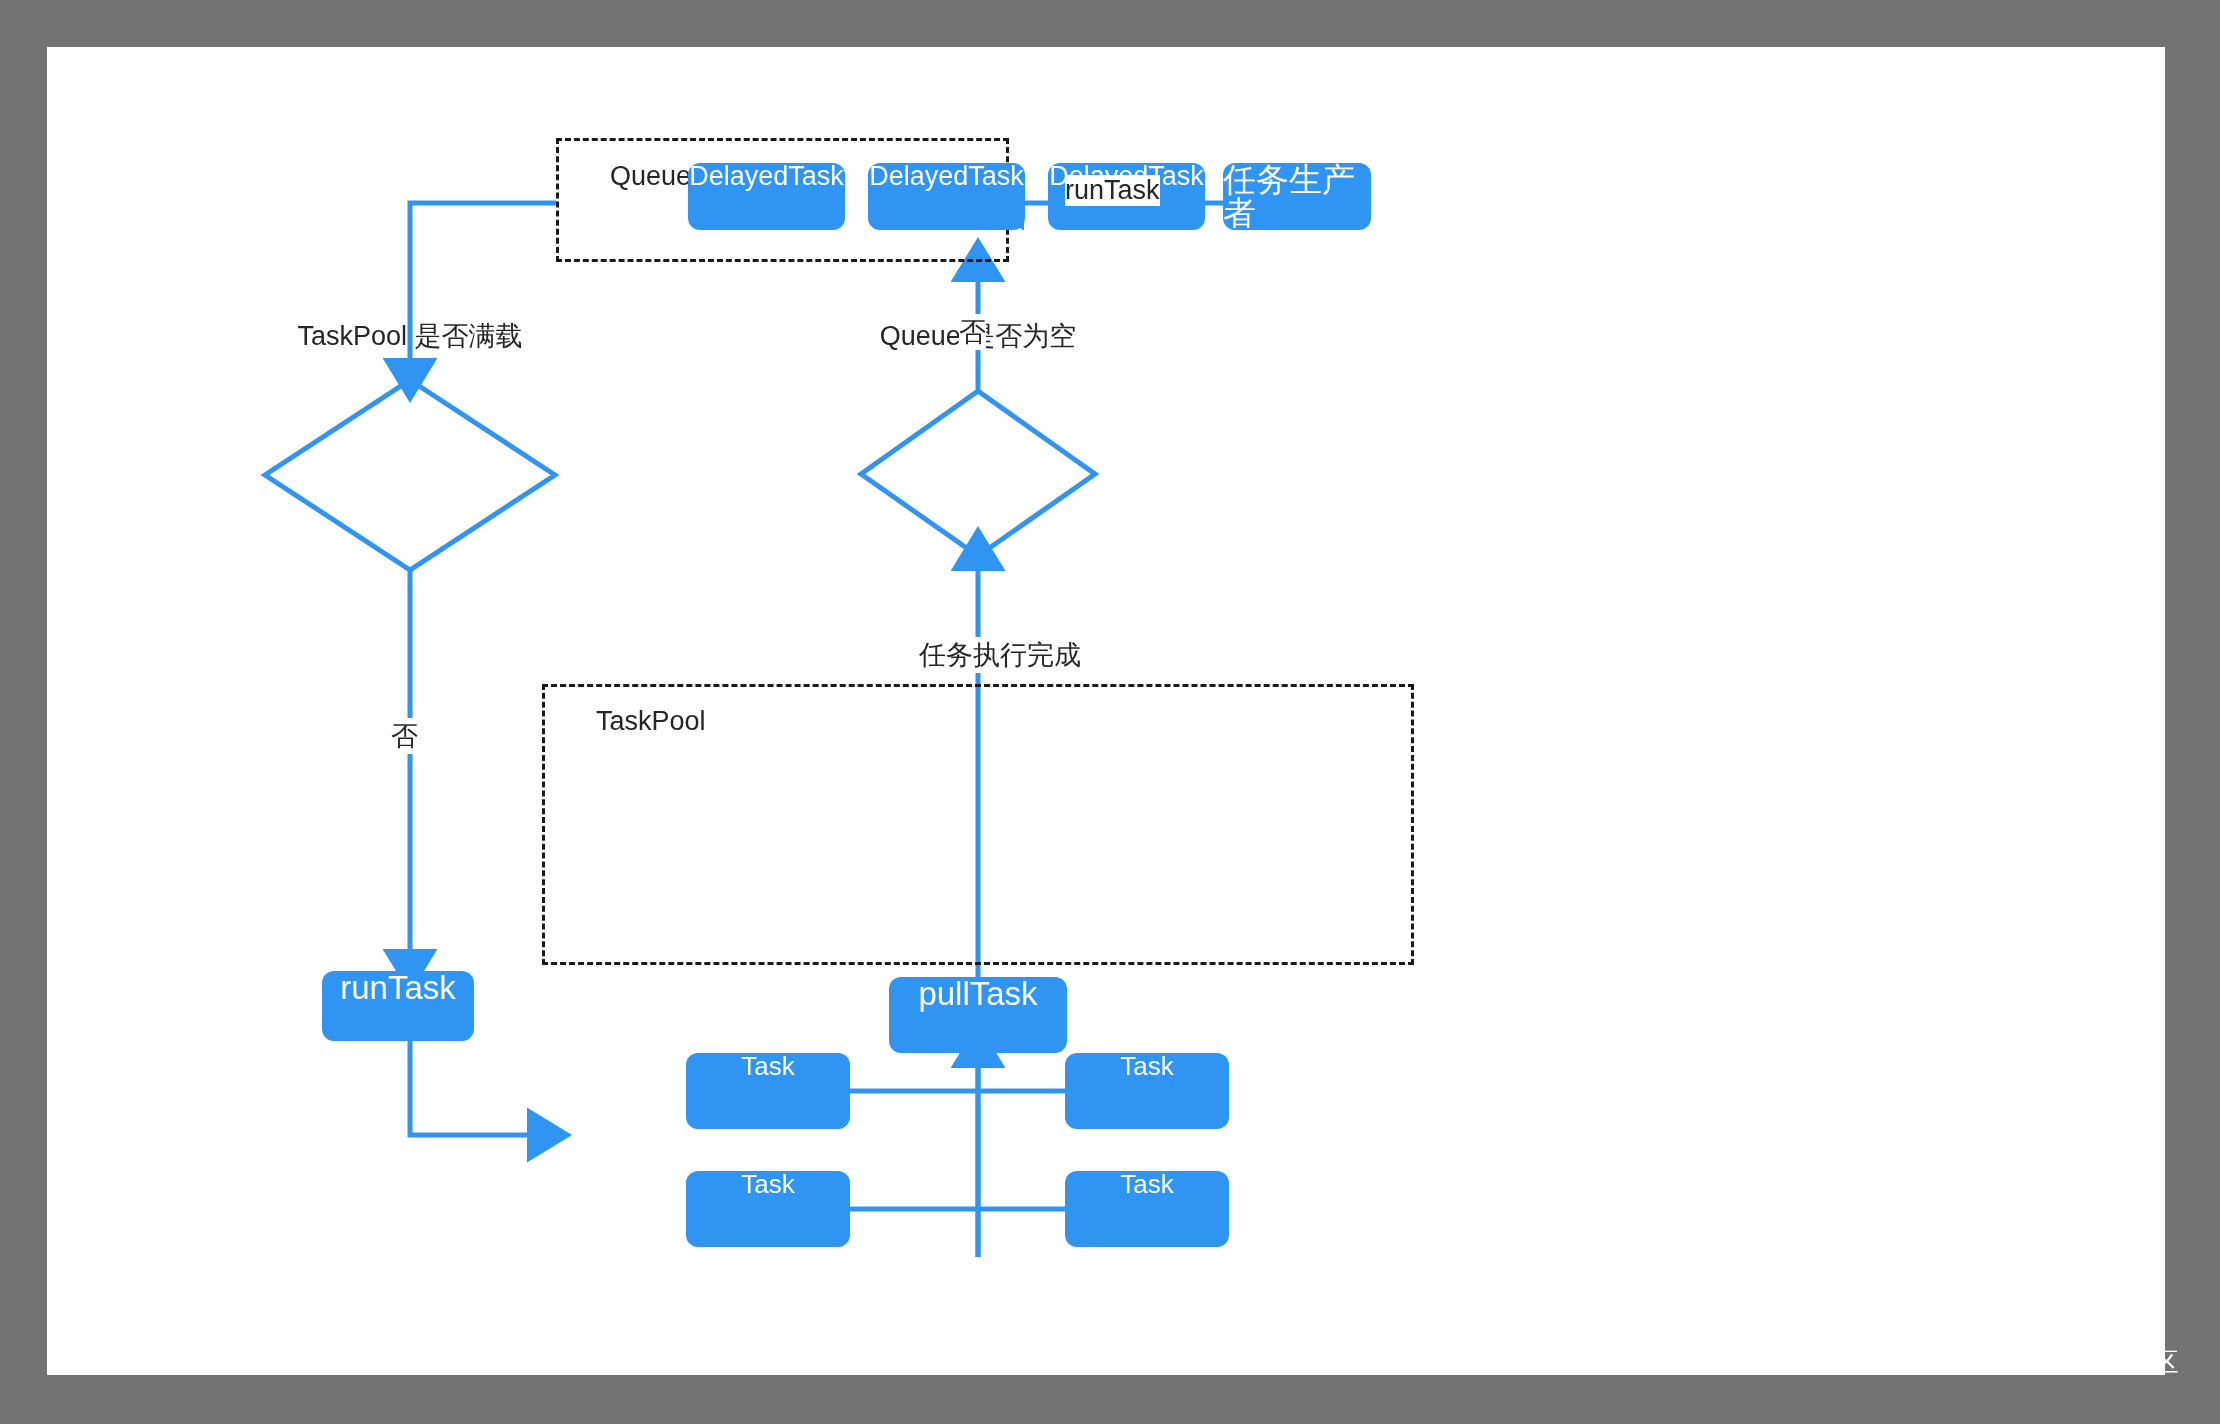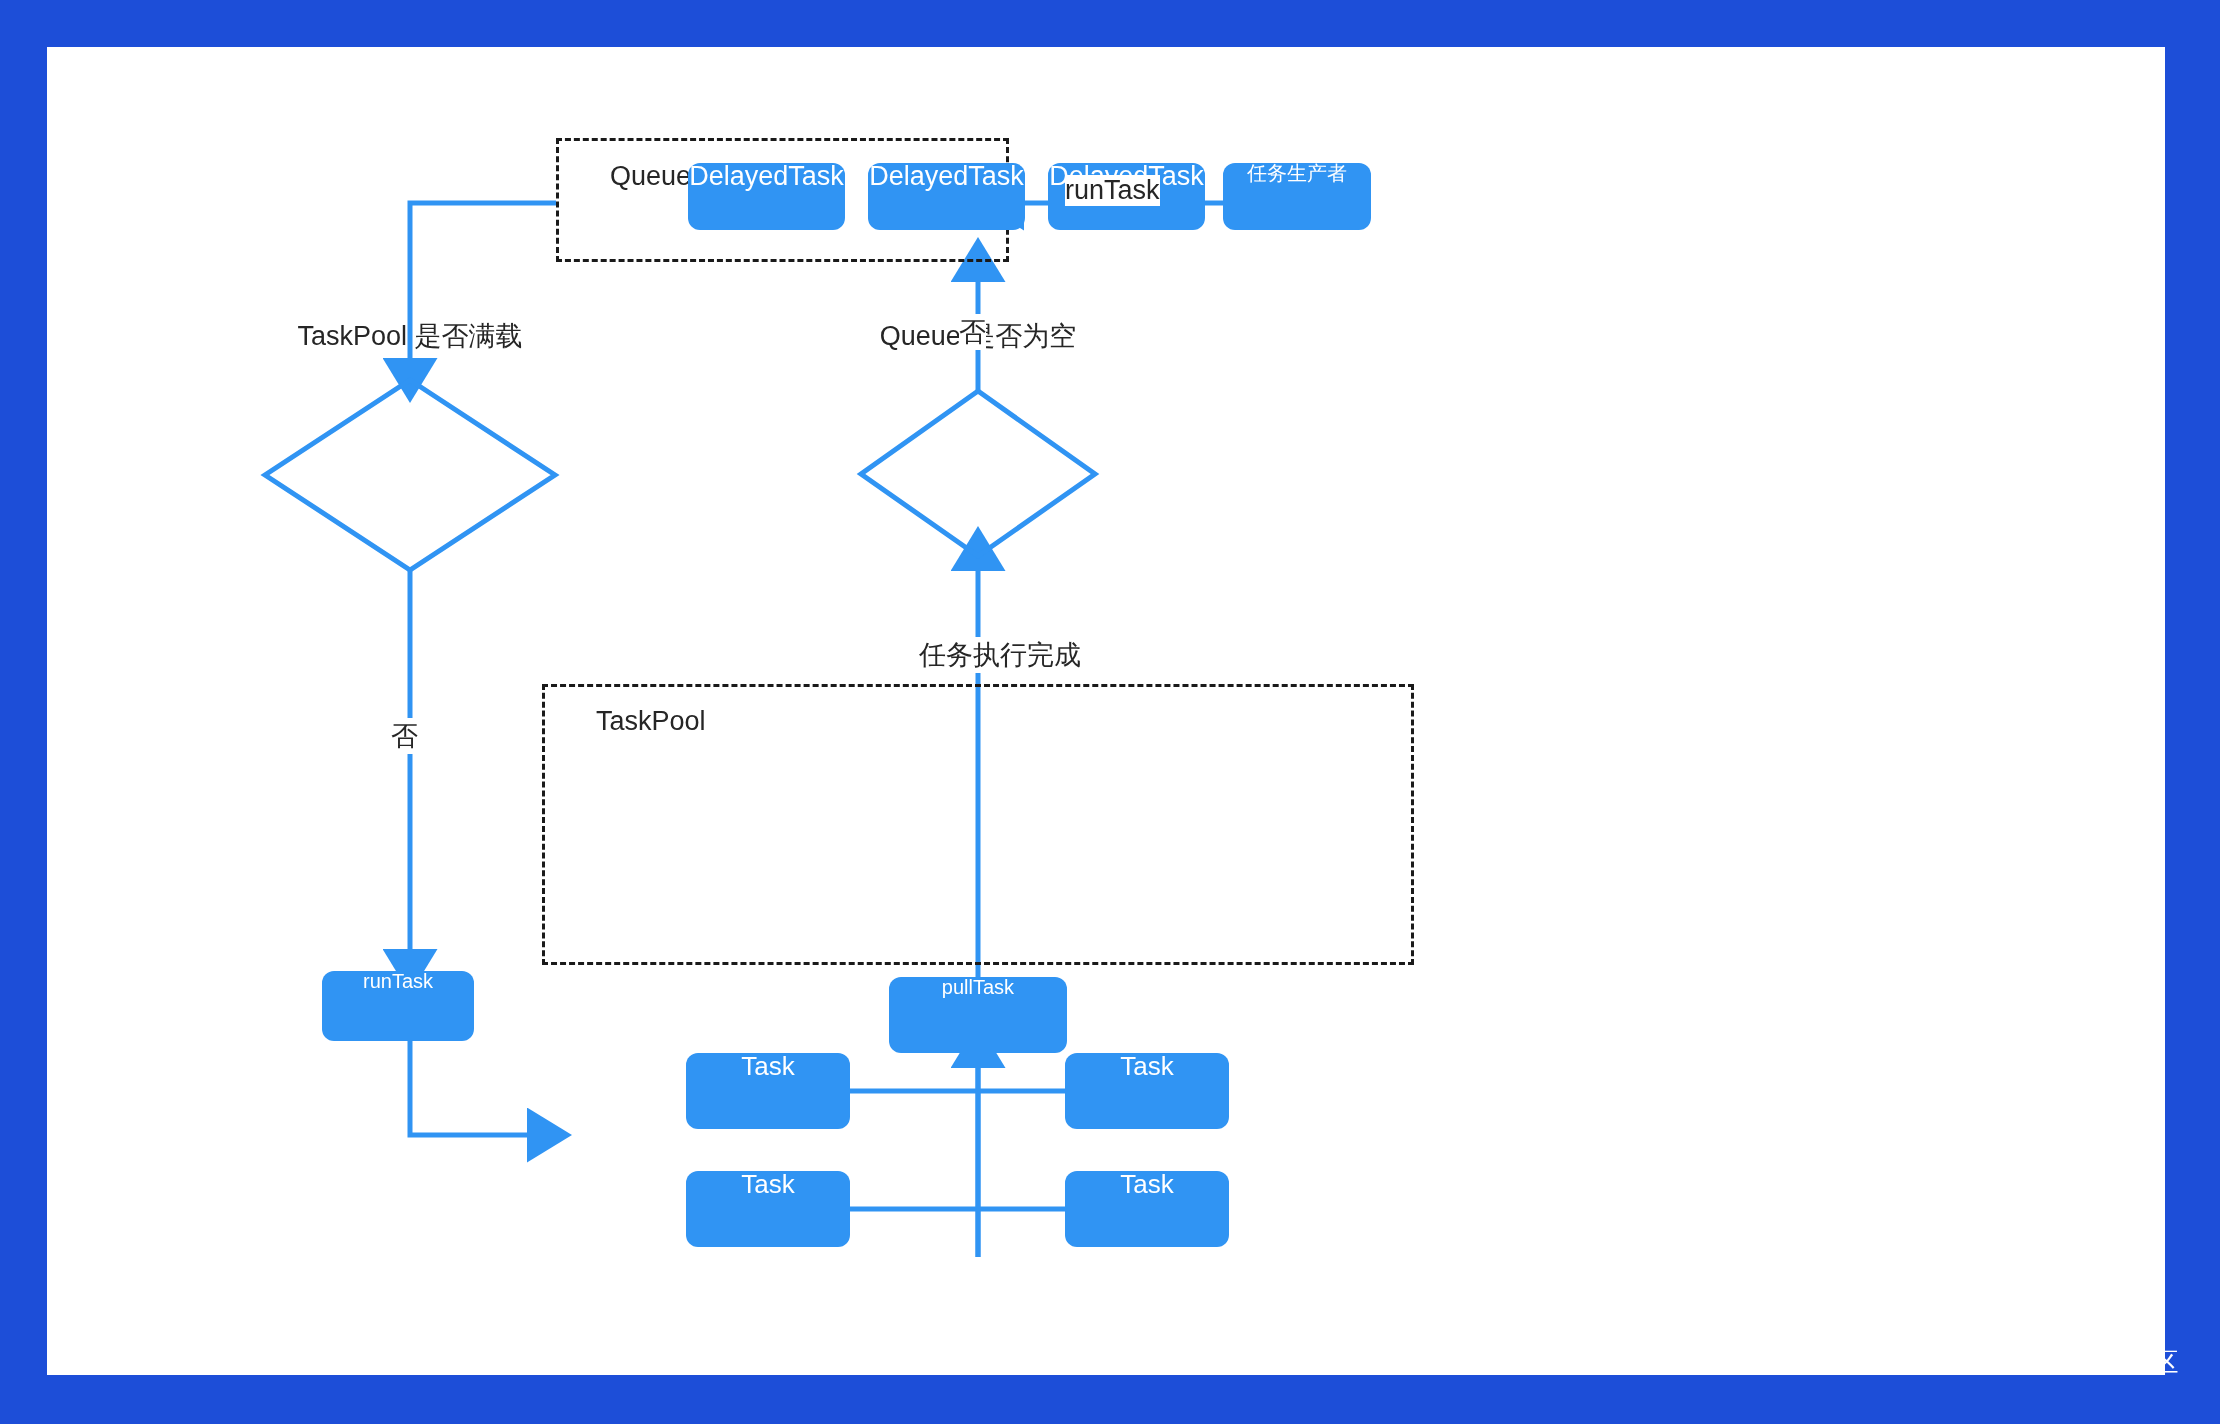--- a/index.html
+++ b/index.html
@@ -1,29 +1,29 @@
 <!DOCTYPE html>
 <html><head>
 <meta charset="utf-8">
 <style>
   html,body{margin:0;padding:0;background:#000;}
   body{width:2220px;height:1424px;overflow:hidden;
        font-family:"Liberation Sans","DejaVu Sans",sans-serif;}
-  #frame{position:absolute;left:0;top:0;width:2220px;height:1424px;background:#1d4ed8;}
+  #frame{position:absolute;left:0;top:0;width:2220px;height:1424px;background:#737373;}
   #canvas{position:absolute;left:47px;top:47px;width:2118px;height:1328px;background:#fff;}
   .node{position:absolute;box-sizing:border-box;display:flex;align-items:flex-start;
         justify-content:center;color:#fff;background:#3094f3;border-radius:12px;}
   .node span{display:block;line-height:1;}
   .dashbox{position:absolute;box-sizing:border-box;border:3px dashed #1a1a1a;background:transparent;}
   .dashlabel{position:absolute;color:#262626;background:#fff;white-space:nowrap;}
   .edgelabel{position:absolute;color:#262626;background:#fff;white-space:nowrap;text-align:center;}
   svg.wires{position:absolute;left:0;top:0;width:2118px;height:1328px;overflow:visible;}
   .dtxt{font-size:27px;}
   .ttxt{font-size:26px;}
-  .btxt{font-size:20px;}
+  .btxt{font-size:33px;}
   .cntxt{font-size:27px;}
   .diamond-label{position:absolute;font-size:27px;color:#262626;white-space:nowrap;
       transform:translate(-50%,-50%);text-align:right;}
   #watermark{position:absolute;left:1990px;top:1345px;font-size:26px;color:#fff;
       font-weight:normal;letter-spacing:1px;white-space:nowrap;}
 </style>
 </head>
 <body>
 
 <div id="frame">

